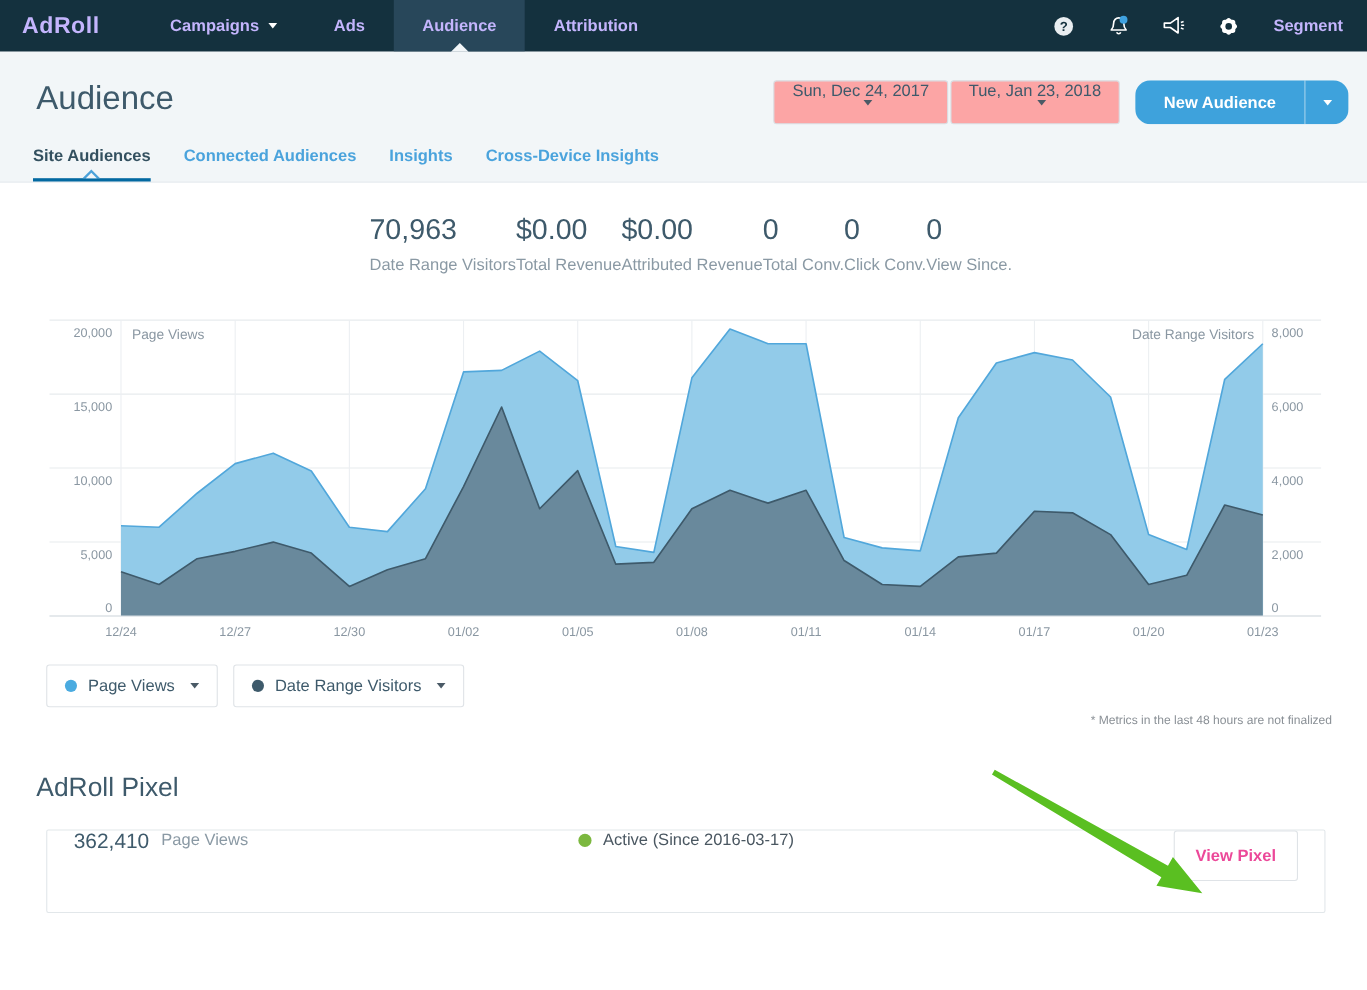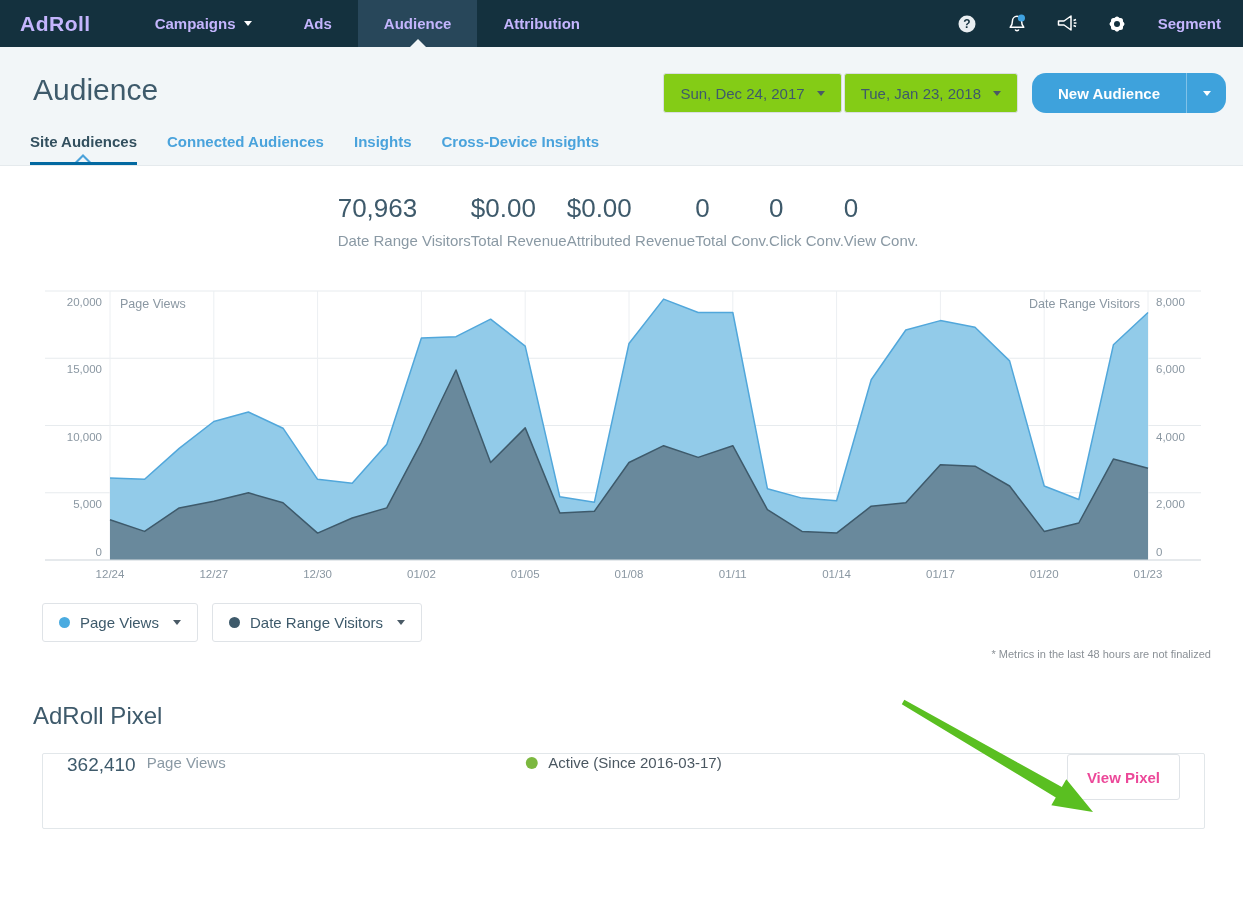--- a/index.html
+++ b/index.html
@@ -16,22 +16,22 @@
       width:0; height:0; border-left:8px solid transparent; border-right:8px solid transparent; border-bottom:8px solid #f2f6f8; }
   .nav-caret { width:0; height:0; border-left:4.5px solid transparent; border-right:4.5px solid transparent; border-top:5px solid #fff; margin-left:8px; }
   .nav-right { margin-left:auto; display:flex; align-items:center; }
   .nav-icon { width:22px; height:22px; margin:0 14px; cursor:pointer; display:block; }
   .segment { font-size:15px; font-weight:600; padding:0 22px 0 16px; cursor:pointer; }
 
   
   .header-band { background:#f2f6f8; border-bottom:1px solid #e5eaed; position:relative; padding-top:26px; }
   .page-title { font-size:30px; font-weight:400; color:#3e5a6b; margin-left:33px; }
   .header-controls { position:absolute; top:26px; right:17px; display:flex; align-items:stretch; }
-  .datebox { background:#84cc16; border:1px solid #d9dee3; border-radius:3px; height:40px; display:flex; align-items:center;
-      padding:0 16px; font-size:15px; color:#3e5a6b; cursor:pointer; margin-right:2px; }
+  .datebox { background:#fca5a5; border:1px solid #d9dee3; border-radius:3px; height:40px; display:flex; align-items:center;
+      padding:0 16px; font-size:15px; color:#3e5a6b; cursor:pointer; margin-right:2px;flex-direction:column; }
   .caret-dark { width:0; height:0; border-left:4.5px solid transparent; border-right:4.5px solid transparent; border-top:5.5px solid #4a5a66; margin-left:12px; }
   .new-audience { display:flex; margin-left:12px; border-radius:14px; overflow:hidden; }
   .na-main { background:#3ea2dc; color:#fff; border:none; font-size:15px; font-weight:600; padding:0 26px; height:40px; cursor:pointer; font-family:inherit; }
   .na-caret { background:#3ea2dc; border:none; border-left:1px solid rgba(255,255,255,.35); width:40px; height:40px; cursor:pointer; display:flex; align-items:center; justify-content:center; }
   .caret-white { width:0; height:0; border-left:4.5px solid transparent; border-right:4.5px solid transparent; border-top:5.5px solid #fff; }
 
   .tabs { display:flex; margin:26px 0 0 30px; }
   .tab { position:relative; font-size:15px; font-weight:600; color:#4aa3dc; padding:0 0 15px 0; margin-right:30px; cursor:pointer; }
   .tab.active { color:#33505f; border-bottom:3px solid #0369a1; padding-bottom:12px; }
   .tab.active::before { content:""; position:absolute; bottom:0; left:50%; transform:translateX(-50%);
@@ -159,21 +159,21 @@
   <div class="stat">
     <div class="stat-value">0</div>
     <div class="stat-label">Total Conv.</div>
   </div>
   <div class="stat">
     <div class="stat-value">0</div>
     <div class="stat-label">Click Conv.</div>
   </div>
   <div class="stat">
     <div class="stat-value">0</div>
-    <div class="stat-label">View Conv.</div>
+    <div class="stat-label">View Since.</div>
   </div>
 </div>
 
 <div class="chart-wrap">
   <svg id="chart-svg" width="1203" height="302" viewBox="0 0 1203 302">
       <line x1="25" y1="8" x2="1181" y2="8" stroke="#e7ebee" stroke-width="1"></line>
       <text x="82" y="23" text-anchor="end" class="tick">20,000</text>
       <text x="1136" y="23" text-anchor="start" class="tick">8,000</text>
       <line x1="25" y1="75.25" x2="1181" y2="75.25" stroke="#e7ebee" stroke-width="1"></line>
       <text x="82" y="90.25" text-anchor="end" class="tick">15,000</text>

